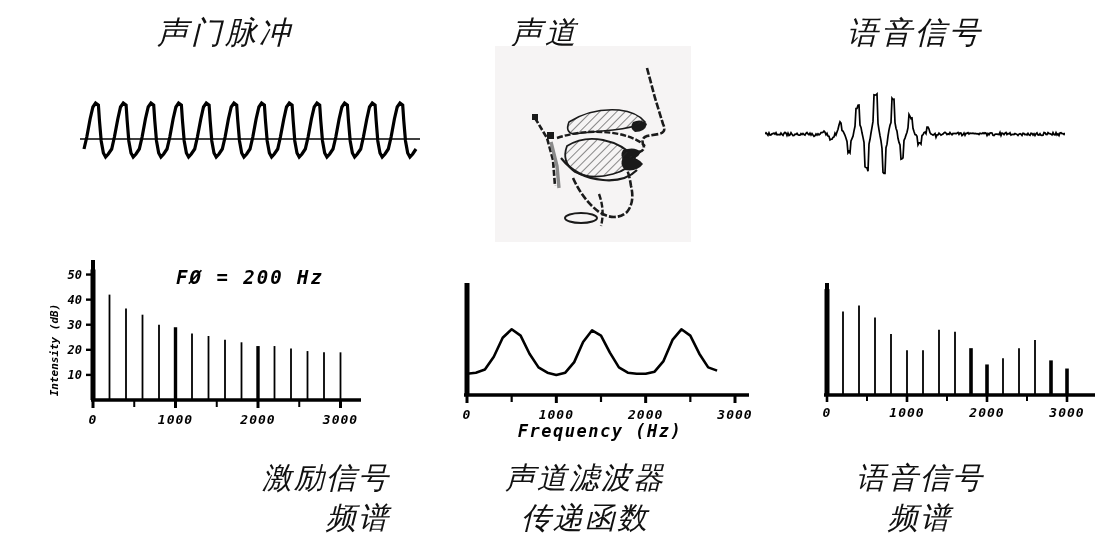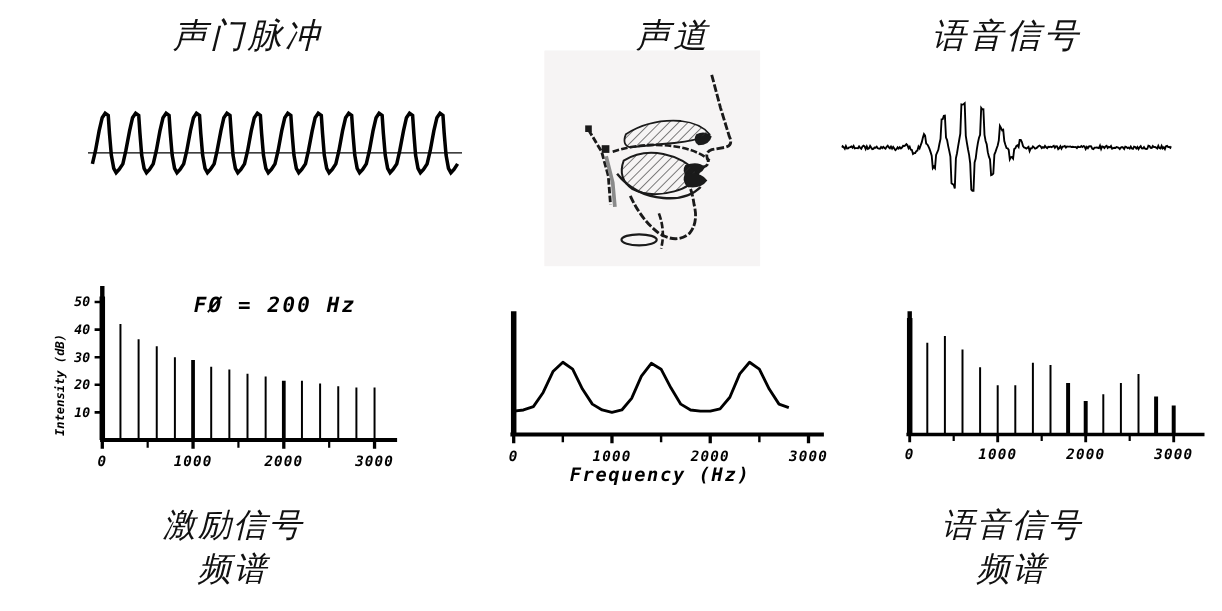--- a/index.html
+++ b/index.html
@@ -11,21 +11,21 @@
   .stage{position:absolute;left:0;top:0;width:1111px;height:555px;font-style:italic;}
 
   
   .col-title{
     position:absolute;text-align:center;
     font-family:"Liberation Serif","DejaVu Serif",serif;
     font-size:31px;line-height:34px;letter-spacing:3px;
     color:#111;white-space:nowrap;
   }
   #title-1{left:60px;top:16px;width:330px;}
-  #title-2{left:416px;top:16px;width:230px;text-align:right;}
+  #title-2{left:430px;top:16px;width:230px;}
   #title-3{left:770px;top:16px;width:290px;}
 
   
   .wave-panel{position:absolute;}
   #glottal-wave{left:80px;top:95px;width:340px;height:80px;}
   #speech-wave{left:765px;top:90px;width:300px;height:90px;}
 
   
   #vocal-tract{
     position:absolute;left:495px;top:46px;width:196px;height:196px;
@@ -40,21 +40,21 @@
 
   .chart svg{display:block;}
 
   
   .caption{
     position:absolute;text-align:center;
     font-family:"Liberation Serif","DejaVu Serif",serif;
     font-size:30px;line-height:40px;letter-spacing:2px;
     color:#111;white-space:nowrap;
   }
-  #cap-1{left:47px;top:458px;width:330px;}
+  #cap-1{left:60px;top:458px;width:330px;text-align:right;}
   #cap-2{left:420px;top:458px;width:330px;}
   #cap-3{left:770px;top:458px;width:300px;}
   .caption .l2{display:block;}
 
   
   .ctext{
     font-family:"DejaVu Sans Mono","Liberation Mono",monospace;
     font-weight:bold;
     fill:#000;
   }
@@ -243,18 +243,22 @@
         </g>
       <line id="spc-yaxis" stroke="#000" stroke-width="4" x1="22" y1="8" x2="22" y2="120"></line>
       <line id="spc-xaxis" stroke="#000" stroke-width="3.4" x1="19" y1="120" x2="290" y2="120"></line>
     </svg>
   </div>
 
   <div class="caption" id="cap-1">
     <span>激励信号</span>
     <span class="l2">频谱</span>
   </div>
+  <div class="caption" id="cap-2">
+    <span>声道滤波器</span>
+    <span class="l2">传递函数</span>
+  </div>
   <div class="caption" id="cap-3">
     <span>语音信号</span>
     <span class="l2">频谱</span>
   </div>
 
 </div>
 
 </body></html>

